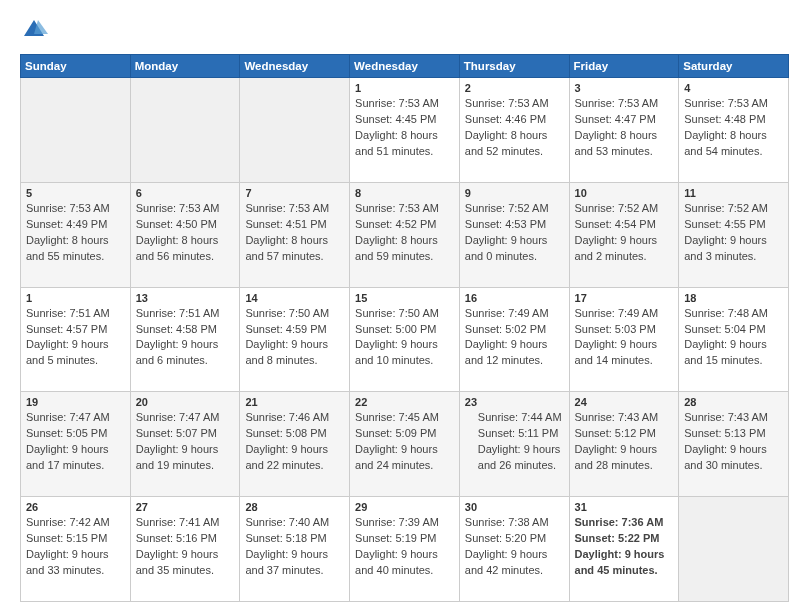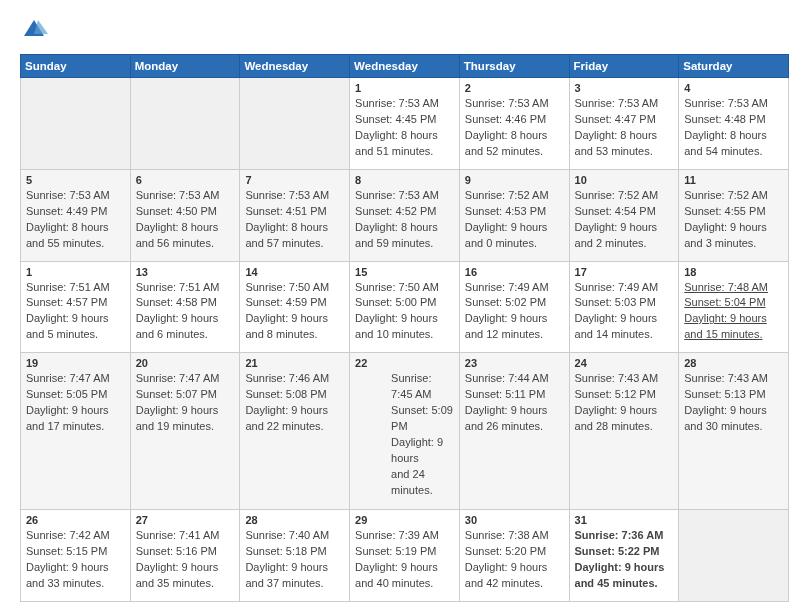--- a/index.html
+++ b/index.html
@@ -260,21 +260,21 @@
           </td>
           <td>
             <span class="day-number">17</span>
             <div class="day-info" style="white-space: pre-line;">Sunrise: 7:49 AM
 Sunset: 5:03 PM
 Daylight: 9 hours
 and 14 minutes.</div>
           </td>
           <td>
             <span class="day-number">18</span>
-            <div class="day-info" style="white-space: pre-line; text-decoration: underline;">Sunrise: 7:48 AM
+            <div class="day-info" style="white-space: pre-line;">Sunrise: 7:48 AM
 Sunset: 5:04 PM
 Daylight: 9 hours
 and 15 minutes.</div>
           </td>
         </tr>
         <tr>
           <td>
             <span class="day-number">19</span>
             <div class="day-info" style="white-space: pre-line;">Sunrise: 7:47 AM
 Sunset: 5:05 PM
@@ -290,28 +290,28 @@
           </td>
           <td>
             <span class="day-number">21</span>
             <div class="day-info" style="white-space: pre-line;">Sunrise: 7:46 AM
 Sunset: 5:08 PM
 Daylight: 9 hours
 and 22 minutes.</div>
           </td>
           <td>
             <span class="day-number">22</span>
-            <div class="day-info" style="white-space: pre-line; margin-left: 36px;">Sunrise: 7:45 AM
+            <div class="day-info" style="white-space: pre-line;">Sunrise: 7:45 AM
 Sunset: 5:09 PM
 Daylight: 9 hours
 and 24 minutes.</div>
           </td>
           <td>
             <span class="day-number">23</span>
-            <div class="day-info" style="white-space: pre-line;">Sunrise: 7:44 AM
+            <div class="day-info" style="white-space: pre-line; margin-left: 13px;">Sunrise: 7:44 AM
 Sunset: 5:11 PM
 Daylight: 9 hours
 and 26 minutes.</div>
           </td>
           <td>
             <span class="day-number">24</span>
             <div class="day-info" style="white-space: pre-line;">Sunrise: 7:43 AM
 Sunset: 5:12 PM
 Daylight: 9 hours
 and 28 minutes.</div>

